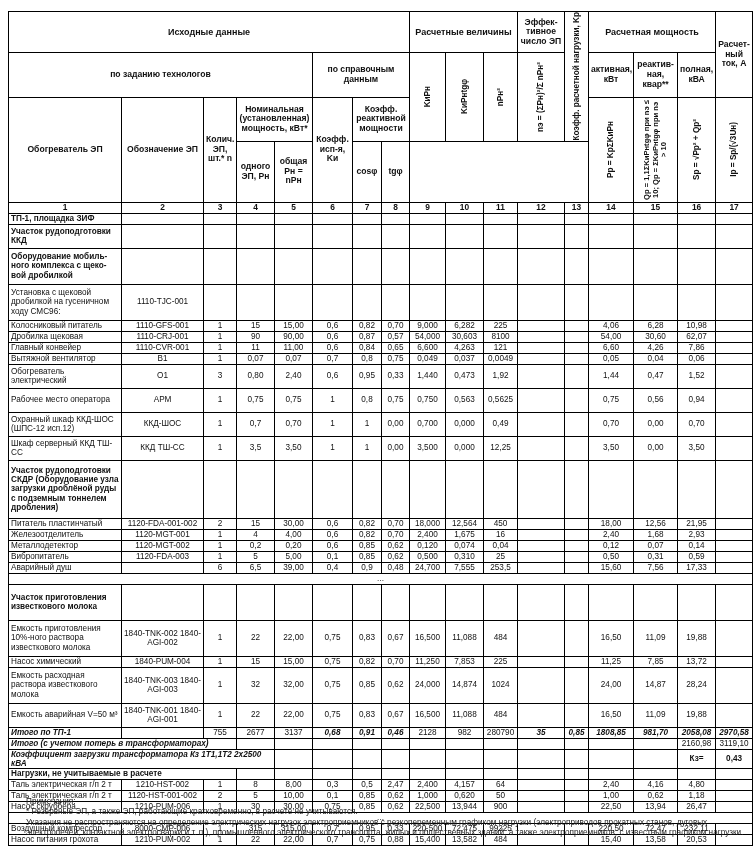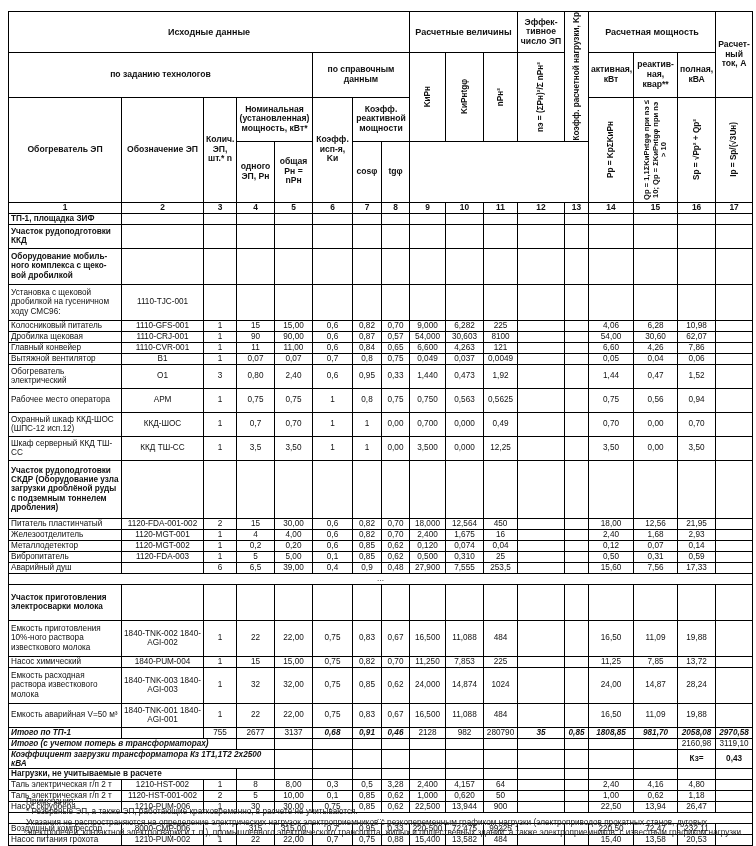--- a/index.html
+++ b/index.html
@@ -444,35 +444,35 @@
         </tr>
         <tr style="height: 11px;">
           <td class="l">Аварийный душ</td>
           <td style="white-space: normal;"></td>
           <td>6</td>
           <td>6,5</td>
           <td>39,00</td>
           <td>0,4</td>
           <td>0,9</td>
           <td>0,48</td>
-          <td>27,900</td>
+          <td>24,700</td>
           <td>7,555</td>
           <td>253,5</td>
           <td></td>
           <td></td>
           <td>15,60</td>
           <td>7,56</td>
           <td>17,33</td>
           <td></td>
         </tr>
         <tr class="dots">
           <td colspan="17" style="text-align: center;">...</td>
         </tr>
         <tr style="height: 36px;">
-          <td class="l b">Участок приготовления электросварки молока</td>
+          <td class="l b">Участок приготовления известкового молока</td>
           <td></td>
           <td></td>
           <td></td>
           <td></td>
           <td></td>
           <td></td>
           <td></td>
           <td></td>
           <td></td>
           <td></td>
@@ -629,21 +629,21 @@
           <td></td>
         </tr>
         <tr style="height: 11px;">
           <td class="l">Таль электрическая г/п 2 т</td>
           <td style="white-space: normal;">1210-HST-002</td>
           <td>1</td>
           <td>8</td>
           <td>8,00</td>
           <td>0,3</td>
           <td>0,5</td>
-          <td>3,28</td>
+          <td>2,47</td>
           <td>2,400</td>
           <td>4,157</td>
           <td>64</td>
           <td></td>
           <td></td>
           <td>2,40</td>
           <td>4,16</td>
           <td>4,80</td>
           <td></td>
         </tr>

